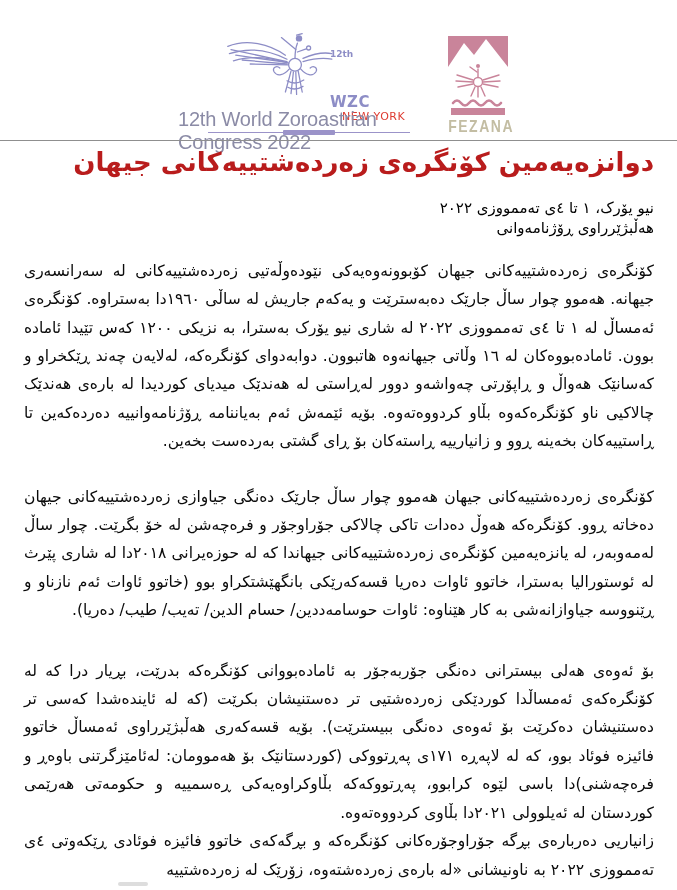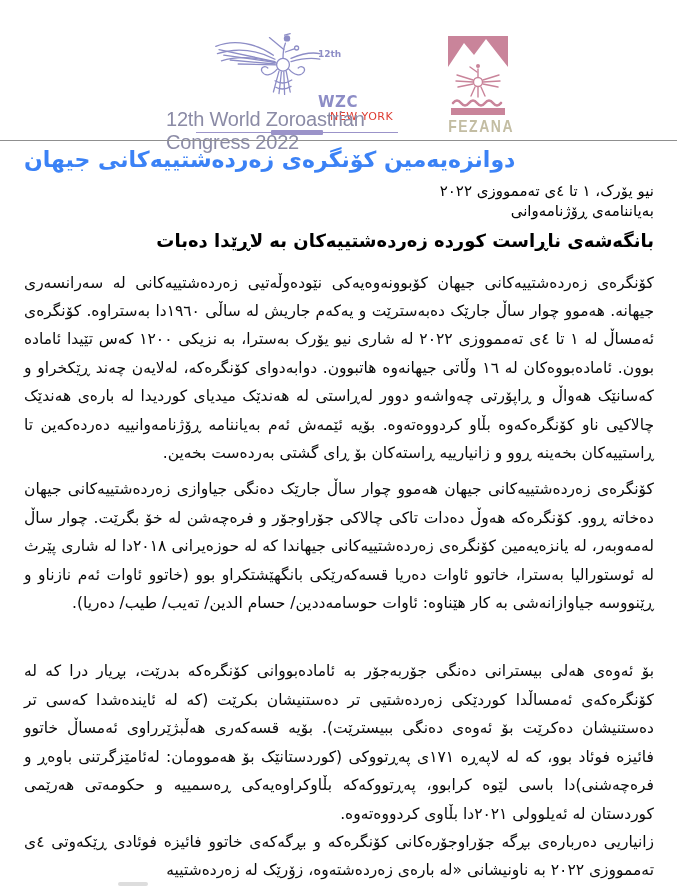--- a/index.html
+++ b/index.html
@@ -4,45 +4,45 @@
 <style>
   * { margin:0; padding:0; box-sizing:border-box; }
   html,body { background:#ffffff; }
   .page {
     position:relative; width:677px; height:890px; background:#ffffff;
     overflow:hidden; font-family:"DejaVu Sans", sans-serif; color:#111;
     margin:0 auto;
   }
   
   .header { position:absolute; top:0; left:0; width:677px; height:141px; }
-  .wzc { position:absolute; left:166px; top:26px; width:262px; height:112px; }
+  .wzc { position:absolute; left:178px; top:26px; width:262px; height:112px; }
   .wzc-svg { position:absolute; left:28px; top:2px; }
   .wzc-badge { position:absolute; left:152px; top:24px; line-height:1; text-align:left; }
   .wzc-badge .b1 { font-size:9px; color:#8d8dc6; font-weight:bold; display:block; }
   .wzc-badge .b2 { font-size:15px; color:#8d8dc6; font-weight:bold; display:block; letter-spacing:.5px;margin-top:36px; }
   .wzc-badge .b3 { font-size:11px; color:#de3b31; font-weight:normal; display:block; letter-spacing:.5px; margin-top:1px;margin-left:12px; }
   .wzc-caption { position:absolute; left:0; top:82px; width:100%; text-align:left;
     color:#8b8ba6; font-size:20px; font-family:"Liberation Sans", sans-serif; letter-spacing:-0.2px; }
   .wzc-divider { position:absolute; left:30px; top:104px; width:202px; height:5px; }
   .wzc-divider::before { content:""; position:absolute; left:0; right:0; top:2px; height:1px; background:#9b93c9; }
   .wzc-divider .thick { position:absolute; left:50%; top:0; transform:translateX(-50%);
     width:52px; height:5px; background:#9b93c9; border-radius:1px; }
   .fezana { position:absolute; left:440px; top:36px; width:74px; height:102px; text-align:right; }
   .fezana-label { margin-top:-2px; color:#c3bda3; font-weight:bold; font-size:14px;
     letter-spacing:1.5px; font-family:"Liberation Sans", sans-serif; transform:scaleY(1.15); }
   .page-rule { position:absolute; top:140px; left:0; width:677px; height:1px; background:#8f8f8f; }
   
   .content { position:absolute; top:146px; left:24px; width:630px; direction:rtl; }
-  .doc-title { font-size:22px; font-weight:bold; text-align:left; color:#3b82f6; line-height:1.3; }
-  .meta { margin-top:6px; text-align:right; font-size:15px; line-height:20.5px; color:#000; }
+  .doc-title { font-size:26px; font-weight:bold; text-align:right; color:#b91c1c; line-height:1.3; }
+  .meta { margin-top:18px; text-align:right; font-size:15px; line-height:20.5px; color:#000; }
   .meta span { display:block; }
   .headline { margin-top:8px; font-size:18px; font-weight:bold; text-align:right; color:#000; }
   .body-p { margin-top:18px; font-size:15.5px; line-height:28.4px; text-align:justify; color:#0a0a0a; }
-  .body-p.p2 { margin-top:8px; }
-  .body-p.p3 { margin-top:40px; }
+  .body-p.p2 { margin-top:27px; }
+  .body-p.p3 { margin-top:32px; }
   .body-p.p4 { margin-top:0; }
   .bottom-artifact { position:absolute; left:118px; top:882px; width:30px; height:4px;
     background:#dddddd; border-radius:2px; }
 </style>
 </head>
 <body>
 
 <div class="page">
 
   <div class="header">
@@ -127,24 +127,23 @@
 
   </div>
 
   <div class="page-rule"></div>
 
   <div class="content" dir="rtl">
     <h1 class="doc-title">دوانزەیەمین کۆنگرەی زەردەشتییەکانی جیهان</h1>
 
     <div class="meta">
       <span>نیو یۆرک، ١ تا ٤ی تەممووزی ٢٠٢٢</span>
-      <span>بەیاننامەی ڕۆژنامەوانی</span>
+      <span>هەڵبژێرراوی ڕۆژنامەوانی</span>
     </div>
 
-    <h2 class="headline">بانگەشەی ناڕاست کوردە زەردەشتییەکان بە لاڕێدا دەبات</h2>
 
     <p class="body-p p1">کۆنگرەی زەردەشتییەکانی جیهان کۆبوونەوەیەکی نێودەوڵەتیی زەردەشتییەکانی لە سەرانسەری جیهانە. هەموو چوار ساڵ جارێک دەبەسترێت و یەکەم جاریش لە ساڵی ١٩٦٠دا بەستراوە. کۆنگرەی ئەمساڵ لە ١ تا ٤ی تەممووزی ٢٠٢٢ لە شاری نیو یۆرک بەسترا، بە نزیکی ١٢٠٠ کەس تێیدا ئامادە بوون. ئامادەبووەکان لە ١٦ وڵاتی جیهانەوە هاتبوون. دوابەدوای کۆنگرەکە، لەلایەن چەند ڕێکخراو و کەسانێک هەواڵ و ڕاپۆرتی چەواشەو دوور لەڕاستی لە هەندێک میدیای کوردیدا لە بارەی هەندێک چالاکیی ناو کۆنگرەکەوە بڵاو کردووەتەوە. بۆیە ئێمەش ئەم بەیاننامە ڕۆژنامەوانییە دەردەکەین تا ڕاستییەکان بخەینە ڕوو و زانیارییە ڕاستەکان بۆ ڕای گشتی بەردەست بخەین.</p>
     <p class="body-p p2">کۆنگرەی زەردەشتییەکانی جیهان هەموو چوار ساڵ جارێک دەنگی جیاوازی زەردەشتییەکانی جیهان دەخاتە ڕوو. کۆنگرەکە هەوڵ دەدات تاکی چالاکی جۆراوجۆر و فرەچەشن لە خۆ بگرێت. چوار ساڵ لەمەوبەر، لە یانزەیەمین کۆنگرەی زەردەشتییەکانی جیهاندا کە لە حوزەیرانی ٢٠١٨دا لە شاری پێرث لە ئوستورالیا بەسترا، خاتوو ئاوات دەریا قسەکەرێکی بانگهێشتکراو بوو (خاتوو ئاوات ئەم نازناو و ڕێنووسە جیاوازانەشی بە کار هێناوە: ئاوات حوسامەددین/ حسام الدین/ تەیب/ طیب/ دەریا).</p>
     <p class="body-p p3">بۆ ئەوەی هەلی بیسترانی دەنگی جۆربەجۆر بە ئامادەبووانی کۆنگرەکە بدرێت، بڕیار درا کە لە کۆنگرەکەی ئەمساڵدا کوردێکی زەردەشتیی تر دەستنیشان بکرێت (کە لە ئایندەشدا کەسی تر دەستنیشان دەکرێت بۆ ئەوەی دەنگی ببیسترێت). بۆیە قسەکەری هەڵبژێرراوی ئەمساڵ خاتوو فائیزە فوئاد بوو، کە لە لاپەڕە ١٧١ی پەڕتووکی (کوردستانێک بۆ هەموومان: لەئامێزگرتنی باوەڕ و فرەچەشنی)دا باسی لێوە کرابوو، پەڕتووکەکە بڵاوکراوەیەکی ڕەسمییە و حکومەتی هەرێمی کوردستان لە ئەیلوولی ٢٠٢١دا بڵاوی کردووەتەوە.</p>
     <p class="body-p p4">زانیاریی دەربارەی بڕگە جۆراوجۆرەکانی کۆنگرەکە و بڕگەکەی خاتوو فائیزە فوئادی ڕێکەوتی ٤ی تەممووزی ٢٠٢٢ بە ناونیشانی «لە بارەی زەردەشتەوە، زۆرێک لە زەردەشتییە</p>
   </div>
 
   <div class="bottom-artifact"></div>
 
 </div>

